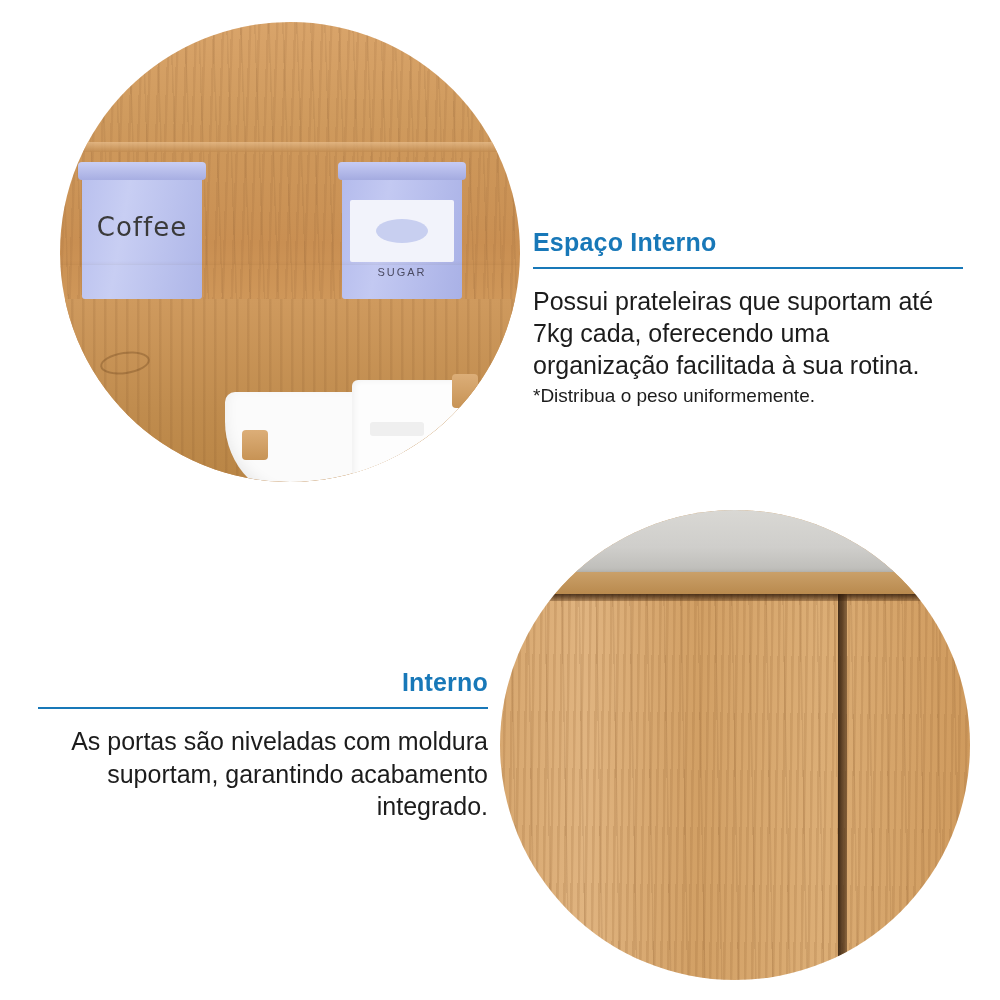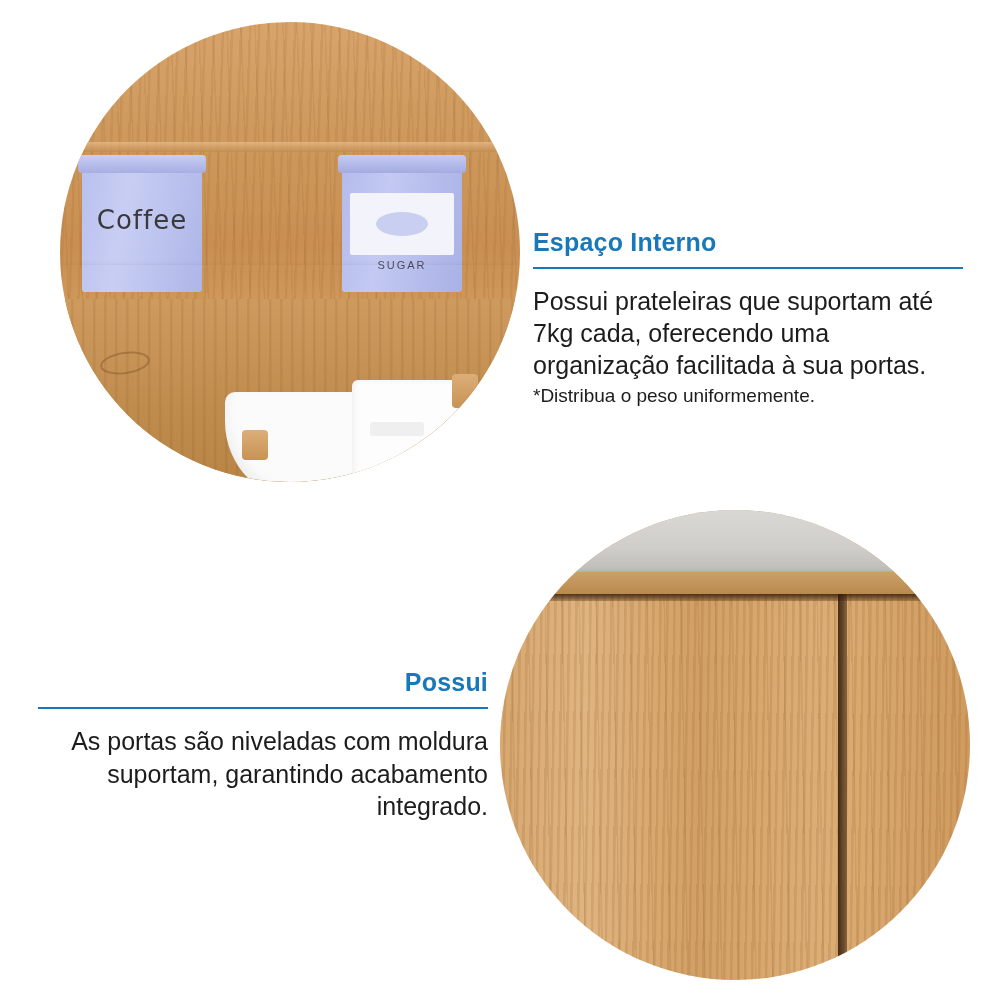--- a/index.html
+++ b/index.html
@@ -87,21 +87,21 @@
     border-radius: 50%;
     border: 2px solid rgba(110,68,30,.35);
     left: 40px; top: 330px;
     transform: rotate(-8deg);
   }
   .wood-top .knot.k2 { left: 250px; top: 390px; width: 70px; height: 16px; }
 
   
   .tin {
     position: absolute;
-    top: 145px;
+    top: 152px;
     width: 120px;
     height: 125px;
     border-radius: 6px 6px 3px 3px;
   }
   .tin .lid {
     position: absolute;
     left: -4px; right: -4px;
     top: -12px;
     height: 18px;
     border-radius: 4px;
@@ -322,32 +322,32 @@
         <div class="handle"></div>
       </div>
       <div class="wood-peg" id="peg-1"></div>
       <div class="wood-peg" id="peg-2"></div>
     </div>
   </div>
 
   <div class="feature-text" id="feature-internal-text">
     <h2 class="feature-title">Espaço Interno</h2>
     <hr class="rule">
-    <p class="feature-body">Possui prateleiras que suportam até 7kg cada, oferecendo uma organização facilitada à sua portas.</p>
+    <p class="feature-body">Possui prateleiras que suportam até 7kg cada, oferecendo uma organização facilitada à sua rotina.</p>
     <p class="feature-note">*Distribua o peso uniformemente.</p>
   </div>
 
   <div class="photo" id="feature-frame-photo">
     <div class="wood-door">
       <div class="counter-top"></div>
       <div class="counter-edge"></div>
       <div class="door-gap-h"></div>
       <div class="door-gap-v"></div>
     </div>
   </div>
 
   <div class="feature-text" id="feature-frame-text">
-    <h2 class="feature-title">Possui</h2>
+    <h2 class="feature-title">Interno</h2>
     <hr class="rule">
     <p class="feature-body">As portas são niveladas com moldura suportam, garantindo acabamento integrado.</p>
   </div>
 
 </div>
 
 </body></html>

